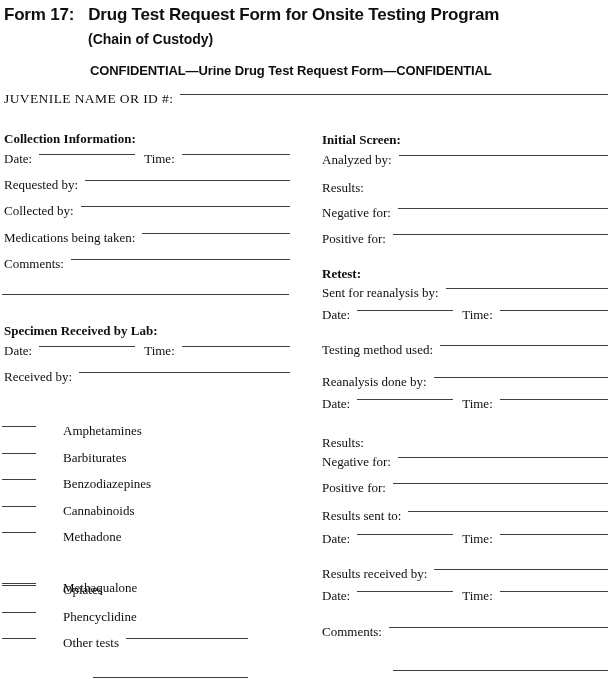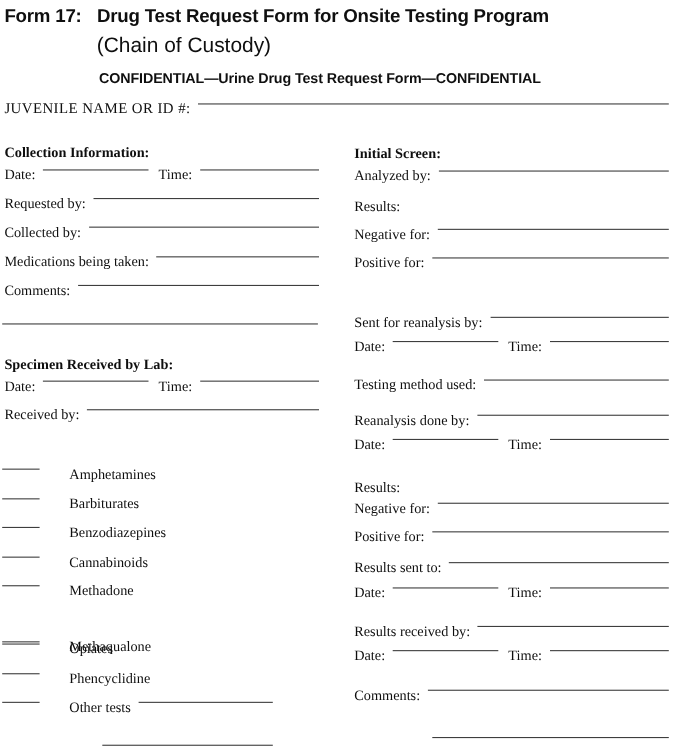--- a/index.html
+++ b/index.html
@@ -1,21 +1,21 @@
 <!DOCTYPE html>
 <html><head>
 <meta charset="utf-8">
 <style>
   html,body{margin:0;padding:0;background:#fff;}
   .page{position:relative;width:612px;height:683px;background:#ffffff;overflow:hidden;
         font-family:"Liberation Serif",serif;color:#0f0f0f;}
   .sans{font-family:"Liberation Sans",sans-serif;}
   .title{position:absolute;top:5px;left:4px;font-size:17px;font-weight:700;letter-spacing:-0.2px;white-space:nowrap;text-align:right;}
   .title .t2{margin-left:14px;}
-  .subtitle{position:absolute;top:31px;left:88px;font-size:19px;font-weight:400;}
+  .subtitle{position:absolute;top:31px;left:88px;font-size:14px;font-weight:700;}
   .banner{position:absolute;top:63px;left:90px;font-size:13px;font-weight:700;letter-spacing:-0.1px;white-space:nowrap;}
   .row{position:absolute;display:flex;align-items:flex-start;height:17px;font-size:13px;line-height:1;white-space:nowrap;}
   .L{left:4px;width:286px;}
   .R{left:322px;width:286px;}
   .b{font-weight:700;}
   .juv{font-size:13.5px;letter-spacing:0.4px;}
   .ln{flex:1 1 auto;height:2px;border-bottom:1.3px solid #3e3e3e;margin-left:7px;min-width:18px;}
   .w96{flex:0 0 96px;}
   .tm{margin-left:9px;}
   .mr42{margin-right:42px;}
@@ -131,20 +131,23 @@
   </div>
   <div class="row R" style="top:206px">
     <span>Negative for:</span>
     <span class="ln"></span>
   </div>
   <div class="row R" style="top:232px">
     <span>Positive for:</span>
     <span class="ln"></span>
   </div>
 
+  <div class="row R b" style="top:267px">
+    <span>Retest:</span>
+  </div>
   <div class="row R" style="top:286px">
     <span>Sent for reanalysis by:</span>
     <span class="ln"></span>
   </div>
   <div class="row R" style="top:308px">
     <span>Date:</span>
     <span class="ln w96"></span>
     <span class="tm">Time:</span>
     <span class="ln"></span>
   </div>

